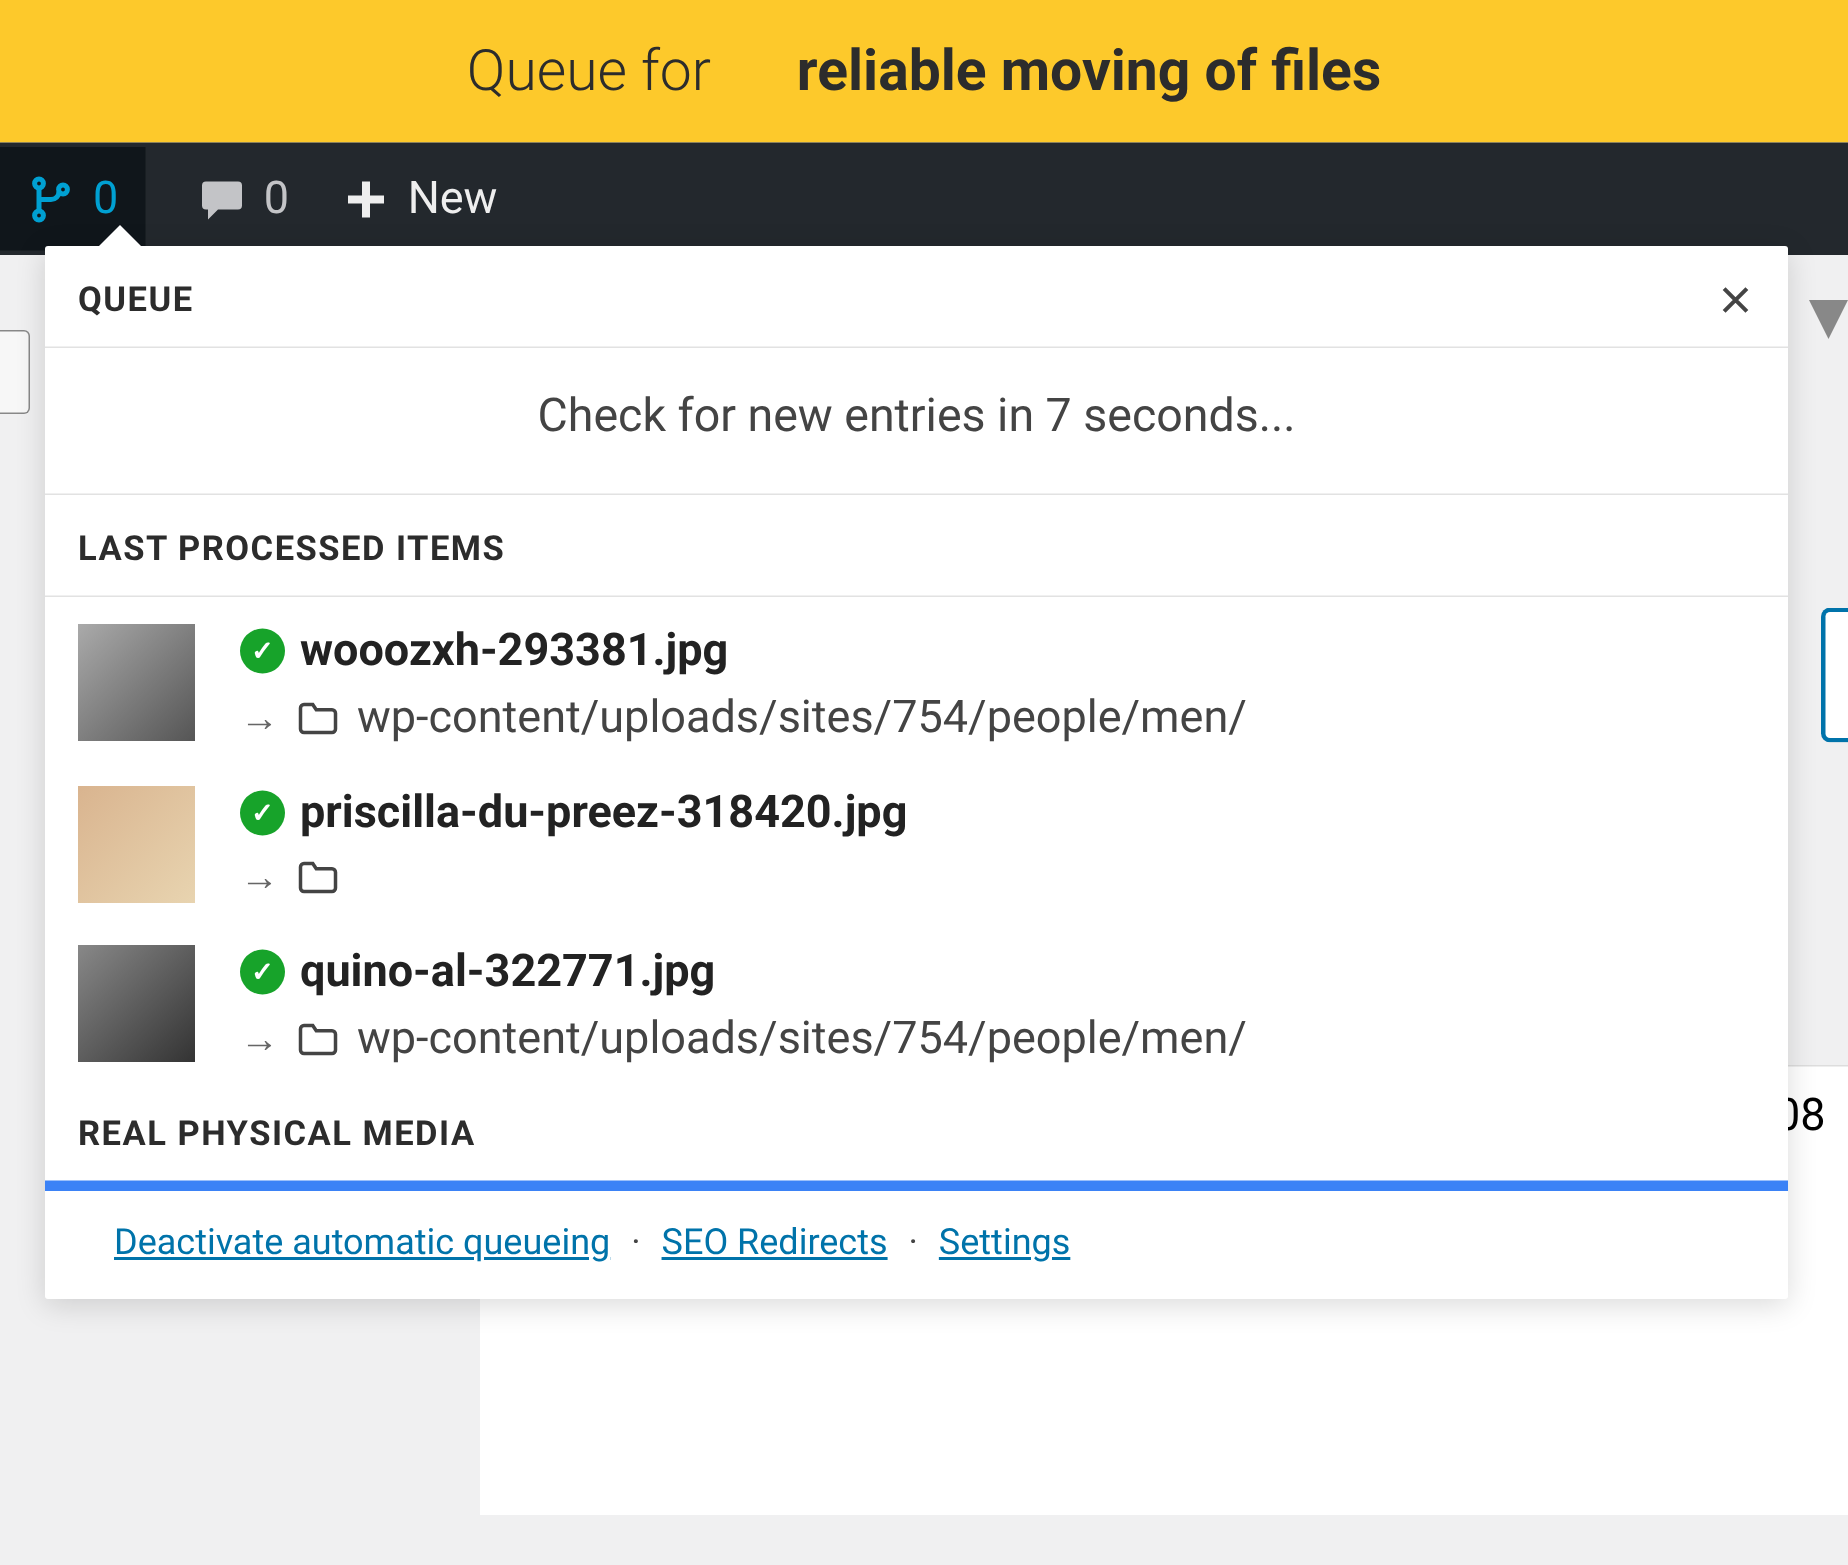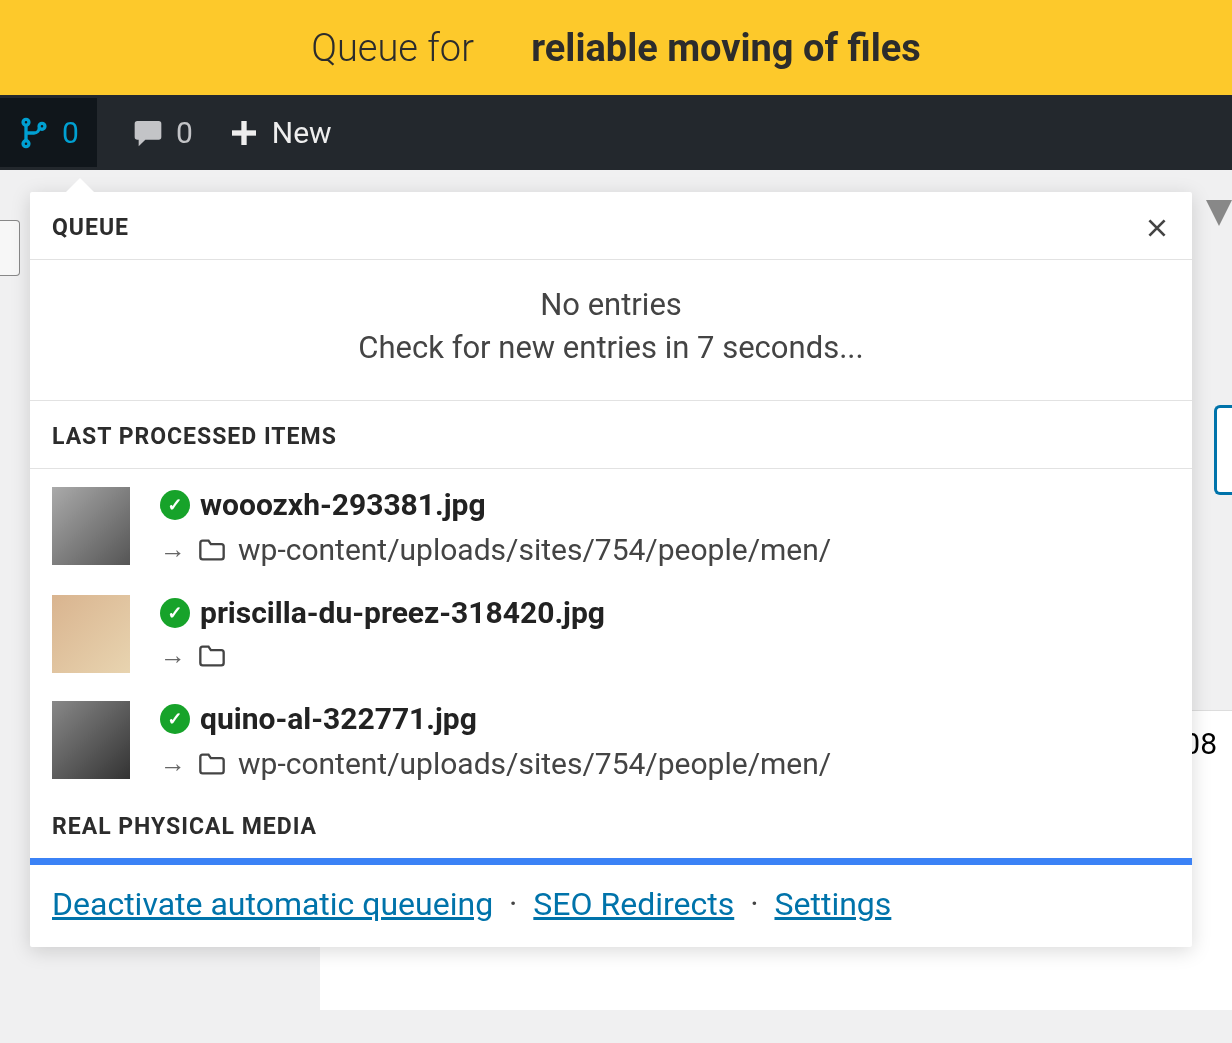--- a/index.html
+++ b/index.html
@@ -71,21 +71,21 @@
 .table-row-bg .thumb {
   width: 125px; height: 125px; background: #555;
   background-image: linear-gradient(45deg,#666 25%,#888 25%,#888 50%,#666 50%,#666 75%,#888 75%);
   background-size: 40px 40px;
 }
 .table-row-bg .col { display:flex; flex-direction:column; gap:6px;}
 .table-row-bg a { color: #0073aa; text-decoration: none; }
 
 .popover {
   position: absolute;
-  top: 192px;
+  top: 164px;
   left: 30px;
   right: 40px;
   background: #fff;
   box-shadow: 0 4px 20px rgba(0,0,0,0.15);
   border-radius: 2px;
   padding: 0;
 }
 .popover::before {
   content:'';
   position:absolute;
@@ -146,22 +146,23 @@
 }
 .item-path {
   display:flex; align-items:center; gap:12px;
   color:#444; margin-top:10px; font-size:30px;
 }
 .arrow { font-size: 26px; color:#666; }
 .folder-svg { width:28px; height:24px; }
 
 .footer-links {
   padding: 20px 22px 24px 22px;
-  font-size: 32px;
+  font-size: 24px;
   color: #0073aa;
+  margin-left: 24px;
 }
 .footer-links a {
   color: #0073aa;
   text-decoration: underline;
   cursor: pointer;
 }
 .footer-links .sep { color:#444; padding: 0 8px; text-decoration:none;}
 
 .left-strip {
   position:absolute; left:0; top:220px; width:20px; height:56px;
@@ -236,21 +237,20 @@
   <div class="section-hdr first">
     <span>QUEUE</span>
     <span class="close-x">
       <svg width="26" height="26" viewBox="0 0 24 24" stroke="#444" stroke-width="2.5" fill="none">
           <path d="M5 5l14 14M19 5L5 19"></path>
         </svg>
     </span>
   </div>
 
   <div class="queue-status">
-    <div>No entries</div>
     <div>Check for new entries in 7 seconds...</div>
   </div>
 
   <div class="section-hdr">LAST PROCESSED ITEMS</div>
 
   <div id="items-container">
       <div class="item">
         <div class="thumb t1"></div>
         <div class="item-body">
           <div class="item-title">

